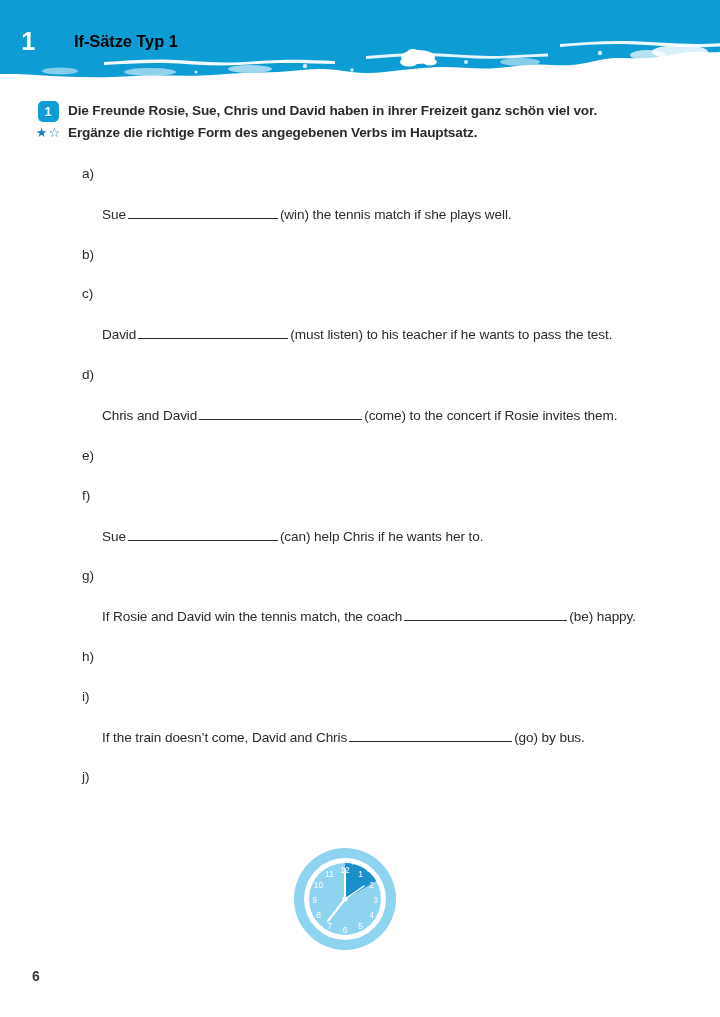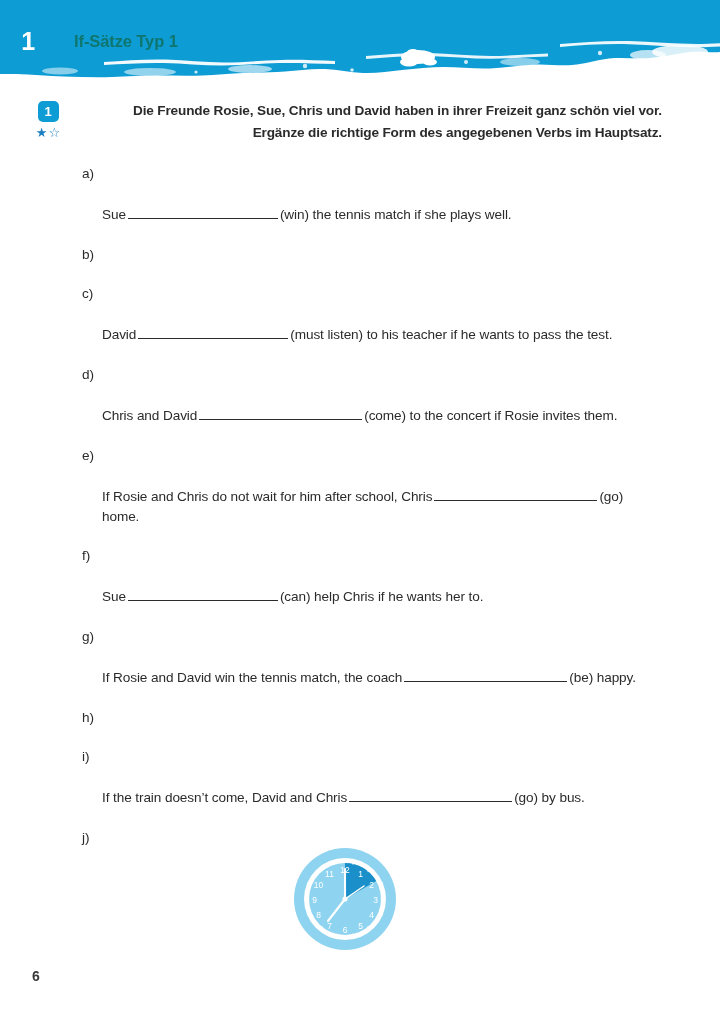--- a/index.html
+++ b/index.html
@@ -42,21 +42,21 @@
   .chapter-number {
     width: 56px;
     text-align: center;
     color: #ffffff;
     font-size: 25px;
     font-weight: bold;
     line-height: 1;
     letter-spacing: -0.5px;
   }
   .chapter-title {
-    color: #0f766e;
+    color: #000000;
     font-size: 16.5px;
     font-weight: bold;
     letter-spacing: -0.1px;
     margin-left: 18px;
   }
 
   
   .exercise {
     position: absolute;
     top: 100px;
@@ -97,27 +97,26 @@
   }
   .stars span {
     font-size: 13px;
     color: #1b7fbf;
     line-height: 1;
   }
   .star-empty { color: #6fc3e8; }
 
   .instruction {
     flex: 1;
-    padding-right: 58px;
+    padding-right: 46px;
     color: #2b2b2b;
     font-size: 13.6px;
     font-weight: bold;
     line-height: 1.62;
     letter-spacing: -0.15px;
-    text-align: right;
   }
   .instruction div { white-space: nowrap; }
 
   
   .items {
     position: absolute;
     top: 164px;
     left: 0;
     width: 720px;
   }
@@ -272,21 +271,20 @@
     <div class="item">
       <div class="item-label">c)</div>
       <div class="item-body"><span>David</span><span class="blank b-sm"></span><span>(must listen) to his teacher if he wants to pass the test.</span></div>
     </div>
     <div class="item">
       <div class="item-label">d)</div>
       <div class="item-body"><span>Chris and David</span><span class="blank b-md"></span><span>(come) to the concert if Rosie invites them.</span></div>
     </div>
     <div class="item">
       <div class="item-label">e)</div>
-      <div class="item-body"><span>If Rosie and Chris do not wait for him after school, Chris</span><span class="blank b-md"></span><span>(go) home.</span></div>
     </div>
     <div class="item">
       <div class="item-label">f)</div>
       <div class="item-body"><span>Sue</span><span class="blank b-sm"></span><span>(can) help Chris if he wants her to.</span></div>
     </div>
     <div class="item">
       <div class="item-label">g)</div>
       <div class="item-body"><span>If Rosie and David win the tennis match, the coach</span><span class="blank b-md"></span><span>(be) happy.</span></div>
     </div>
     <div class="item">

